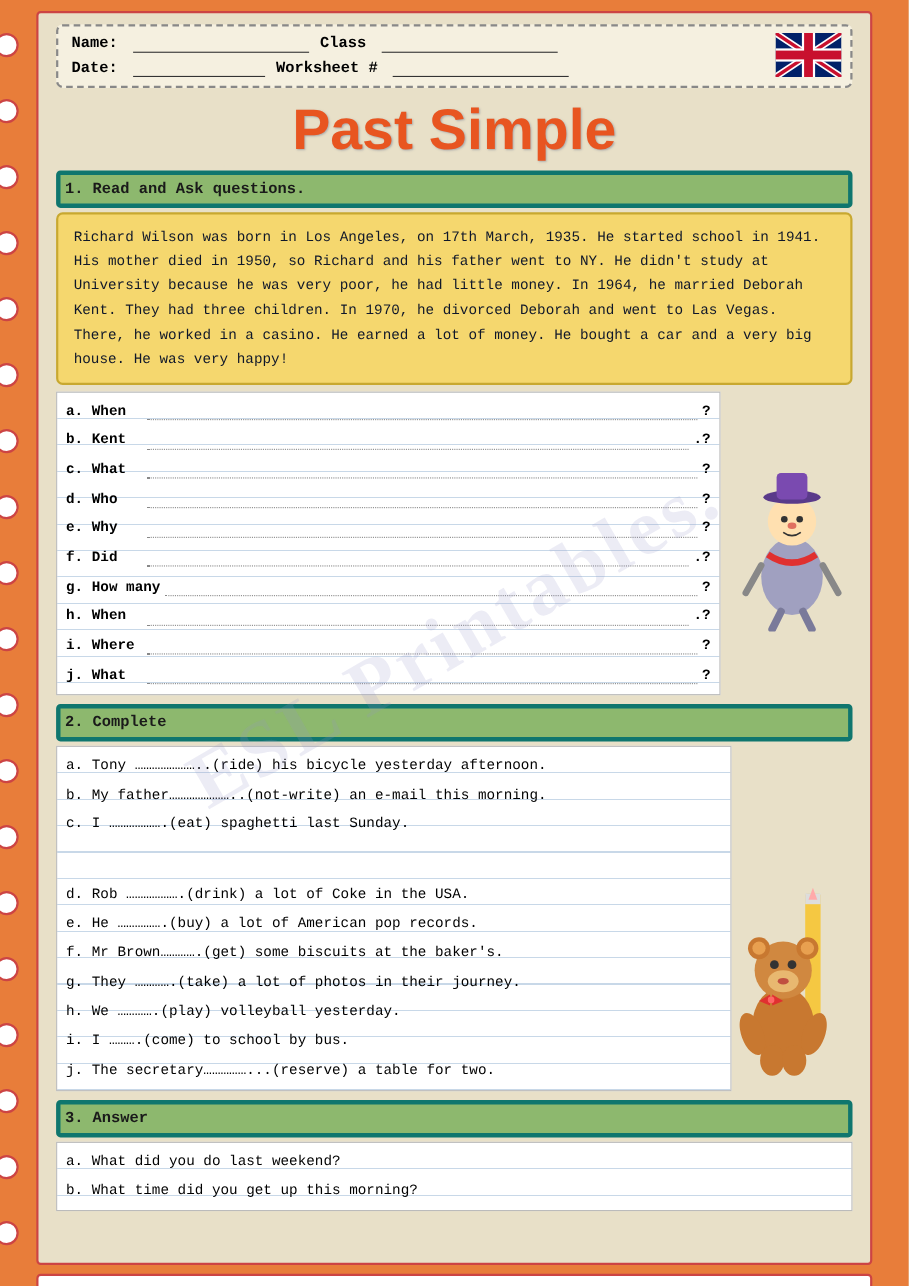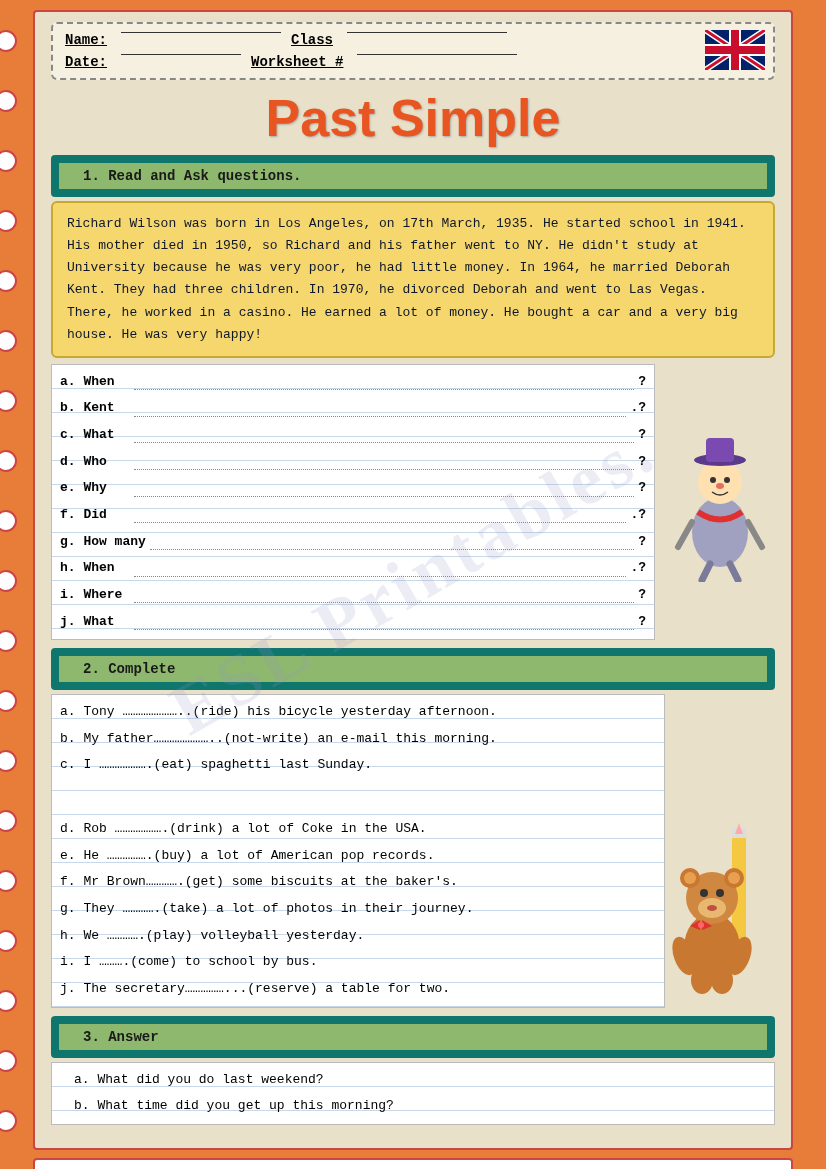--- a/index.html
+++ b/index.html
@@ -45,25 +45,24 @@
       padding: 8px 12px;
       margin-bottom: 10px;
       display: flex;
       flex-direction: column;
       gap: 6px;
       position: relative;
       background: #f5f0e0;
     }
     .header-row {
       display: flex;
-      align-items: flex-start;
+      align-items: flex-end;
       gap: 10px;
       font-size: 14px;
       font-weight: bold;
-      text-decoration: underline;
     }
     .header-line {
       border-bottom: 1px solid #333;
       display: inline-block;
       width: 160px;
       margin-left: 4px;
     }
     .header-line-short {
       border-bottom: 1px solid #333;
       display: inline-block;
@@ -84,23 +83,23 @@
       font-weight: bold;
       color: #e85520;
       font-family: 'Comic Sans MS', cursive, sans-serif;
       margin: 8px 0 6px 0;
       text-shadow: 1px 1px 2px #aaa;
       line-height: 1.1;
     }
     
     .section-header {
       background: #8db86e;
-      border: 8px solid #0f766e;
+      border: 4px solid #0f766e;
       border-radius: 4px;
-      padding: 5px 24px;
+      padding: 5px 4px;
       font-size: 14px;
       font-weight: bold;
       font-family: 'Courier New', monospace;
       color: #1a1a1a;
       margin: 8px 0 4px 0;
     }
     
     .text-box {
       background: #f5d76e;
       border: 2px solid #c8a830;
@@ -202,21 +201,21 @@
     .answer-section {
       background: white;
       background-image: repeating-linear-gradient(
         to bottom,
         transparent,
         transparent 23px,
         #c8d8e8 23px,
         #c8d8e8 24px
       );
       border: 1px solid #bbb;
-      padding: 4px 22px;
+      padding: 4px 8px;
       font-size: 13px;
       font-family: 'Courier New', monospace;
       line-height: 2.05;
     }
     
     .page2 {
       background: white;
       width: 760px;
       border: 2px solid #cc4444;
       border-radius: 4px;

